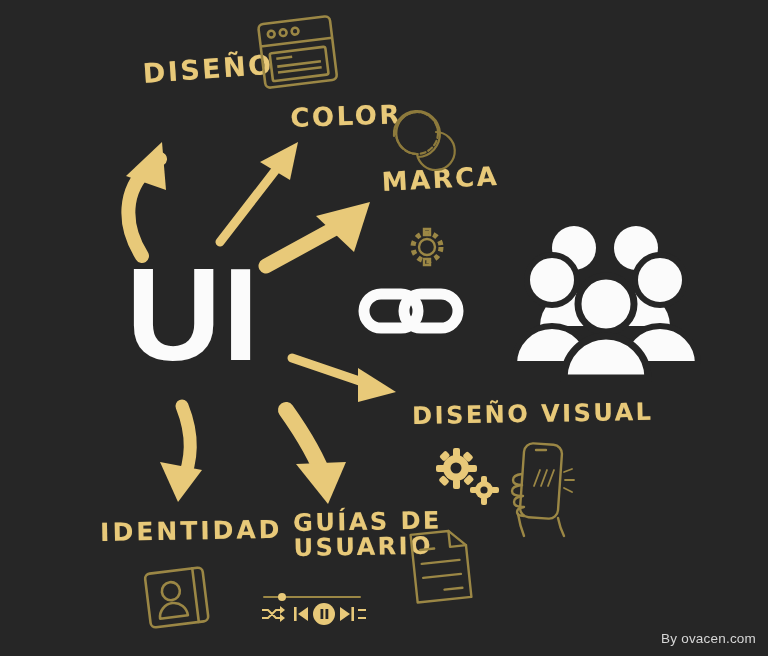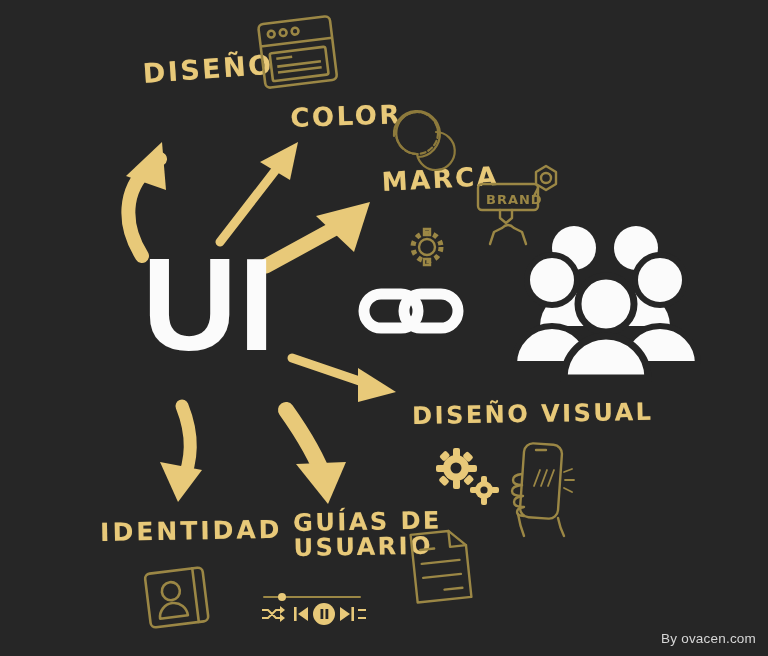--- a/index.html
+++ b/index.html
@@ -35,28 +35,27 @@
   #label-color    { left: 290px; top: 105px; font-size: 26px; transform: rotate(-2deg); }
   #label-marca    { left: 381px; top: 169px; font-size: 26px; transform: rotate(-3deg); }
   #label-visual   { left: 412px; top: 404px; font-size: 24px; transform: rotate(-1deg); }
   #label-identidad{ left: 100px; top: 520px; font-size: 25px; transform: rotate(-1deg); letter-spacing: 3px; }
   #label-guias    { left: 293px; top: 511px; font-size: 24px; transform: rotate(-1deg); text-align: left; }
 
   
   #ui-wordmark {
     position: absolute;
     left: 126px;
-    top: 239px;
+    top: 249px;
     font-family: "Liberation Sans", sans-serif;
     font-weight: 700;
     font-size: 132px;
     line-height: 1;
     color: #fbfbfb;
     letter-spacing: 1px;
-    margin-left: 16px;
   }
 
   
   #watermark {
     position: absolute;
     right: 12px;
     bottom: 10px;
     color: #d6d6d6;
     font-family: "Liberation Sans", sans-serif;
     font-size: 13.5px;
@@ -148,35 +147,20 @@
   <div class="node" style="left:386px; top:102px;">
     <svg width="62" height="62" viewBox="0 0 62 62">
       <g fill="none" stroke="#8d7a3c" stroke-width="2.2" stroke-linecap="round">
         <circle cx="31" cy="31" r="21" stroke-dasharray="5 3"></circle>
         <path d="M52 28 a21 21 0 1 0 -21 24 a19 19 0 1 0 19 -22"></path>
         <path d="M8 34 a23 23 0 1 1 24 21"></path>
       </g>
     </svg>
   </div>
 
-  <div class="node" style="left:474px; top:162px;">
-    <svg width="88" height="84" viewBox="0 0 88 84">
-      <g fill="none" stroke="#9b8745" stroke-width="2.4" stroke-linejoin="round" stroke-linecap="round">
-        <rect x="4" y="22" width="60" height="26" rx="4"></rect>
-        <path d="M26 48 l0 8 l6 5 l6 -5 l0 -8"></path>
-        <path d="M28 66 l-8 4 l-4 12"></path>
-        <path d="M40 66 l8 4 l4 12"></path>
-        <path d="M28 66 q6 -6 12 0"></path>
-        <polygon points="62,10 72,4 82,10 82,22 72,28 62,22"></polygon>
-        <circle cx="72" cy="16" r="5"></circle>
-        <line x1="64" y1="26" x2="60" y2="34"></line>
-      </g>
-      <text x="12" y="42" fill="#9b8745" font-family="DejaVu Sans, sans-serif" font-size="13" font-weight="700" letter-spacing="1">BRAND</text>
-    </svg>
-  </div>
 
   <div class="node" style="left:404px; top:224px;">
     <svg width="46" height="46" viewBox="0 0 46 46">
       <g fill="none" stroke="#9b8745" stroke-width="2.4">
         <circle cx="23" cy="23" r="8"></circle>
         <path d="M23 5 l3 0 l0 6 l-6 0 l0 -6 z M23 41 l3 0 l0 -6 l-6 0 l0 6 z"></path>
         <circle cx="23" cy="23" r="14" stroke-dasharray="4.5 4.5" stroke-width="5"></circle>
       </g>
     </svg>
   </div>

